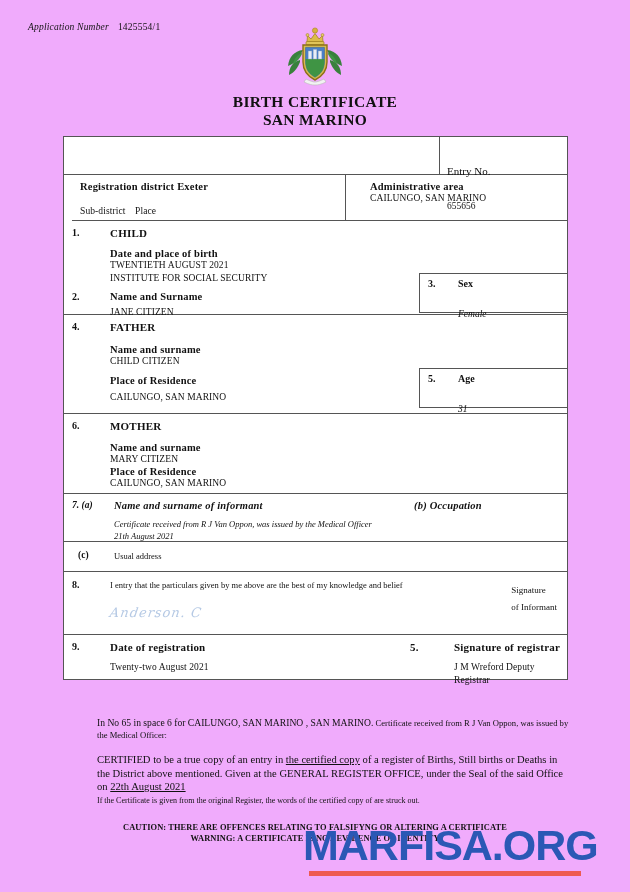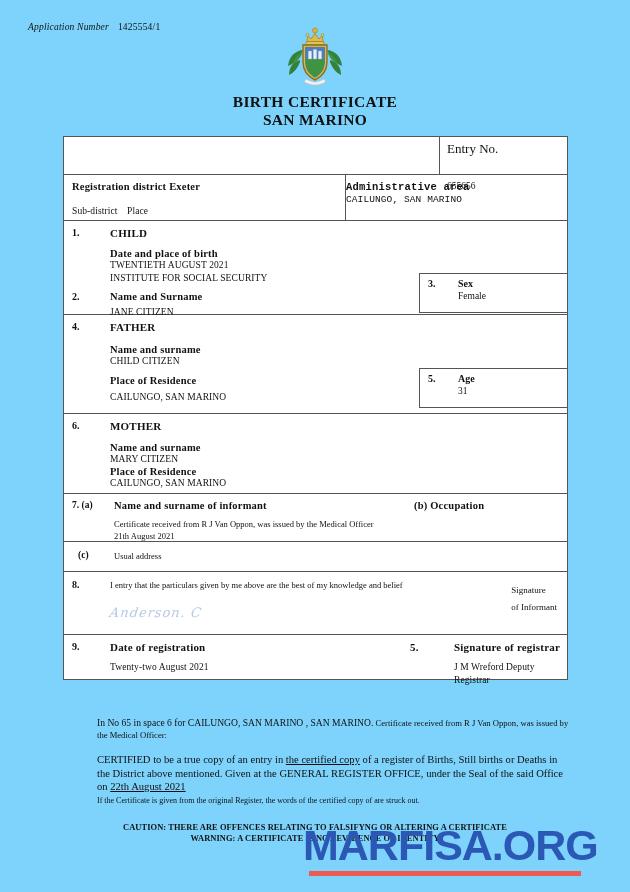--- a/index.html
+++ b/index.html
@@ -12,21 +12,21 @@
     height: 892px;
     position: relative;
     font-family: "Liberation Serif", "DejaVu Serif", serif;
     color: #111111;
     overflow: hidden;
   }
 
   .page {
     position: absolute;
     inset: 0;
-    background: #7dd3fc;
+    background: #f0abfc;
     box-sizing: border-box;
   }
 
   
   .appnum {
     position: absolute;
     left: 28px;
     top: 22px;
     font-size: 9.5px;
     letter-spacing: .2px;
@@ -98,32 +98,31 @@
   }
 
   
   .entry-left { flex: 1 1 auto; }
   .entry-right {
     flex: 0 0 128px;
     width: 128px;
     border-left: 1.2px solid #555;
     padding-left: 7px;
   }
-  .entry-right .k { font-size: 13px; }
+  .entry-right .k { font-size: 11px; margin-top: 24px; }
   .entry-right .v { font-size: 9.5px; margin-top: 24px; }
 
   
   .reg-left { flex: 1 1 auto; padding-left: 8px; padding-top: 6px; padding-bottom: 5px; }
   .reg-right {
     flex: 0 0 222px;
     width: 222px;
     border-left: 1.2px solid #555;
-    padding-left: 0;
+    padding-left: 24px;
     padding-top: 6px;
-    font-family: Liberation Mono, monospace;
   }
 
   
   .boxrow { position: relative; }
   .subbox {
     position: absolute;
     border: 1.2px solid #555;
     box-sizing: border-box;
     background: #fff;
     display: flex;
@@ -132,21 +131,21 @@
   .subbox .n {
     flex: 0 0 38px;
     width: 38px;
     font-weight: bold;
     font-size: 10px;
     padding-left: 8px;
     box-sizing: border-box;
   }
   .subbox .c { flex: 1 1 auto; }
   .subbox .c .k { font-weight: bold; font-size: 10px; }
-  .subbox .c .v { font-size: 9.5px; margin-top: 2px; }
+  .subbox .c .v { font-size: 9.5px; margin-top: 20px; font-style: italic; }
 
   
   .sigwrap { position: relative; }
   .sig {
     font-family: "DejaVu Serif", serif;
     font-style: italic;
     font-size: 13px;
     color: #a9c0e0;
     letter-spacing: 1px;
     transform: skewX(-8deg);
@@ -284,21 +283,21 @@
   <div class="tbl">
 
     <div class="row" style="height:38px;">
       <div class="cell entry-left"></div>
       <div class="cell entry-right">
         <div class="k">Entry No.</div>
         <div class="v">655656</div>
       </div>
     </div>
 
-    <div class="row" style="height:46px;">
+    <div class="row" style="height:46px;margin-left:8px;">
       <div class="cell reg-left">
         <div class="hdr">Registration district Exeter</div>
         <div class="sub" style="margin-top:13px;">
           <span>Sub-district</span>
           <span style="margin-left:7px;">Place</span>
         </div>
       </div>
       <div class="cell reg-right">
         <div class="hdr">Administrative area</div>
         <div class="sub">CAILUNGO, SAN MARINO</div>
@@ -366,21 +365,21 @@
           <div class="hdr big">MOTHER</div>
           <div class="hdr" style="margin-top:10px;">Name and surname</div>
           <div class="sub">MARY CITIZEN</div>
           <div class="hdr">Place of Residence</div>
           <div class="sub">CAILUNGO, SAN MARINO</div>
         </div>
       </div>
     </div>
 
     <div class="row" style="height:48px;">
-      <div class="cell" style="flex:1 1 auto; padding-top:6px; display:flex;">
+      <div class="cell" style="flex:1 1 auto; padding-top:6px; display:flex;font-style:italic;">
         <div class="num sm" style="width:50px; flex:0 0 50px;">7. (a)</div>
         <div class="body">
           <div class="two-col">
             <div class="a hdr">Name and surname of informant</div>
             <div class="b hdr">(b) Occupation</div>
           </div>
           <div class="note" style="margin-top:7px;">Certificate received from R J Van Oppon, was issued by the Medical Officer</div>
           <div class="note">21th August 2021</div>
         </div>
       </div>

